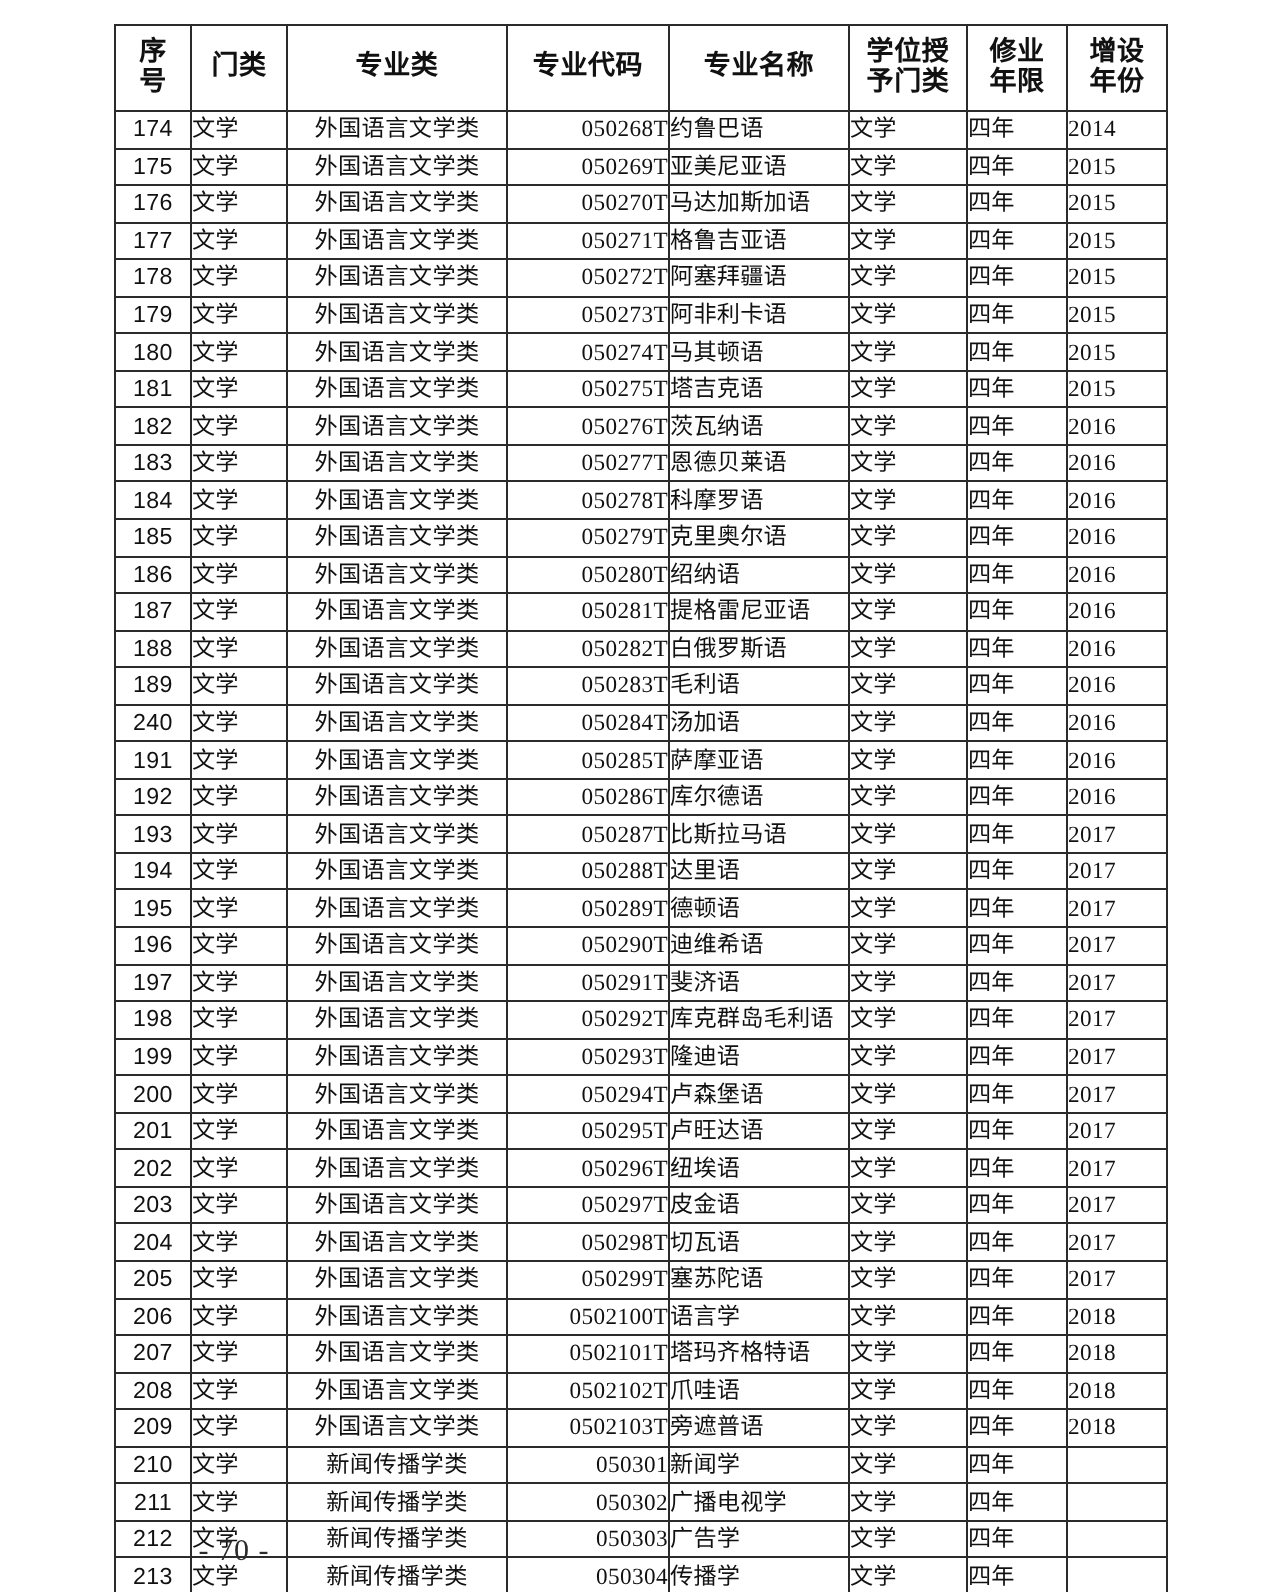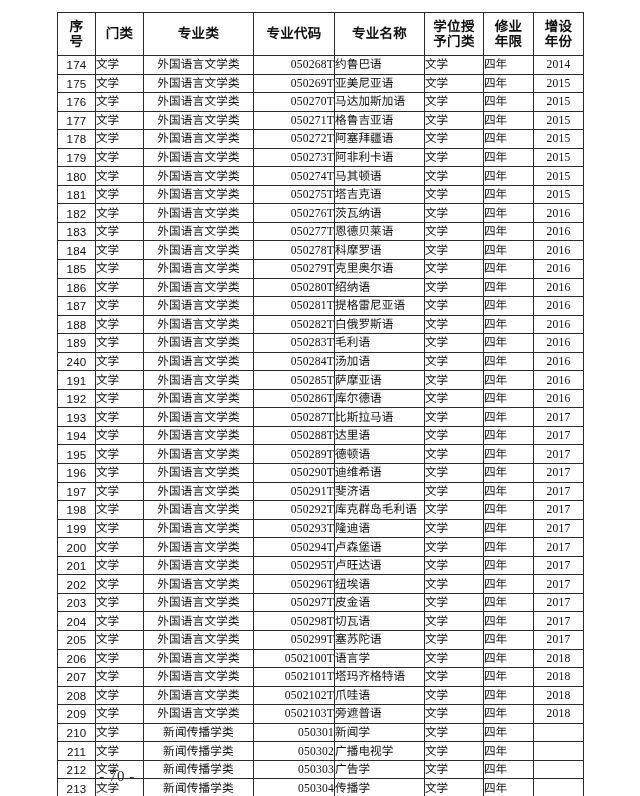--- a/index.html
+++ b/index.html
@@ -103,21 +103,21 @@
   }
   td.degree {
     text-align: left;
     padding-left: 6px;
   }
   td.years {
     text-align: left;
     padding-left: 7px;
   }
   td.added {
-    text-align: center;
+    text-align: left;
     padding-left: 7px;
     font-family: "Liberation Serif", "DejaVu Serif", serif;
     font-size: 11.4px;
     letter-spacing: 0.2px;
   }
 
   .page-footer {
     position: absolute;
     left: 57px;
     top: 768px;

